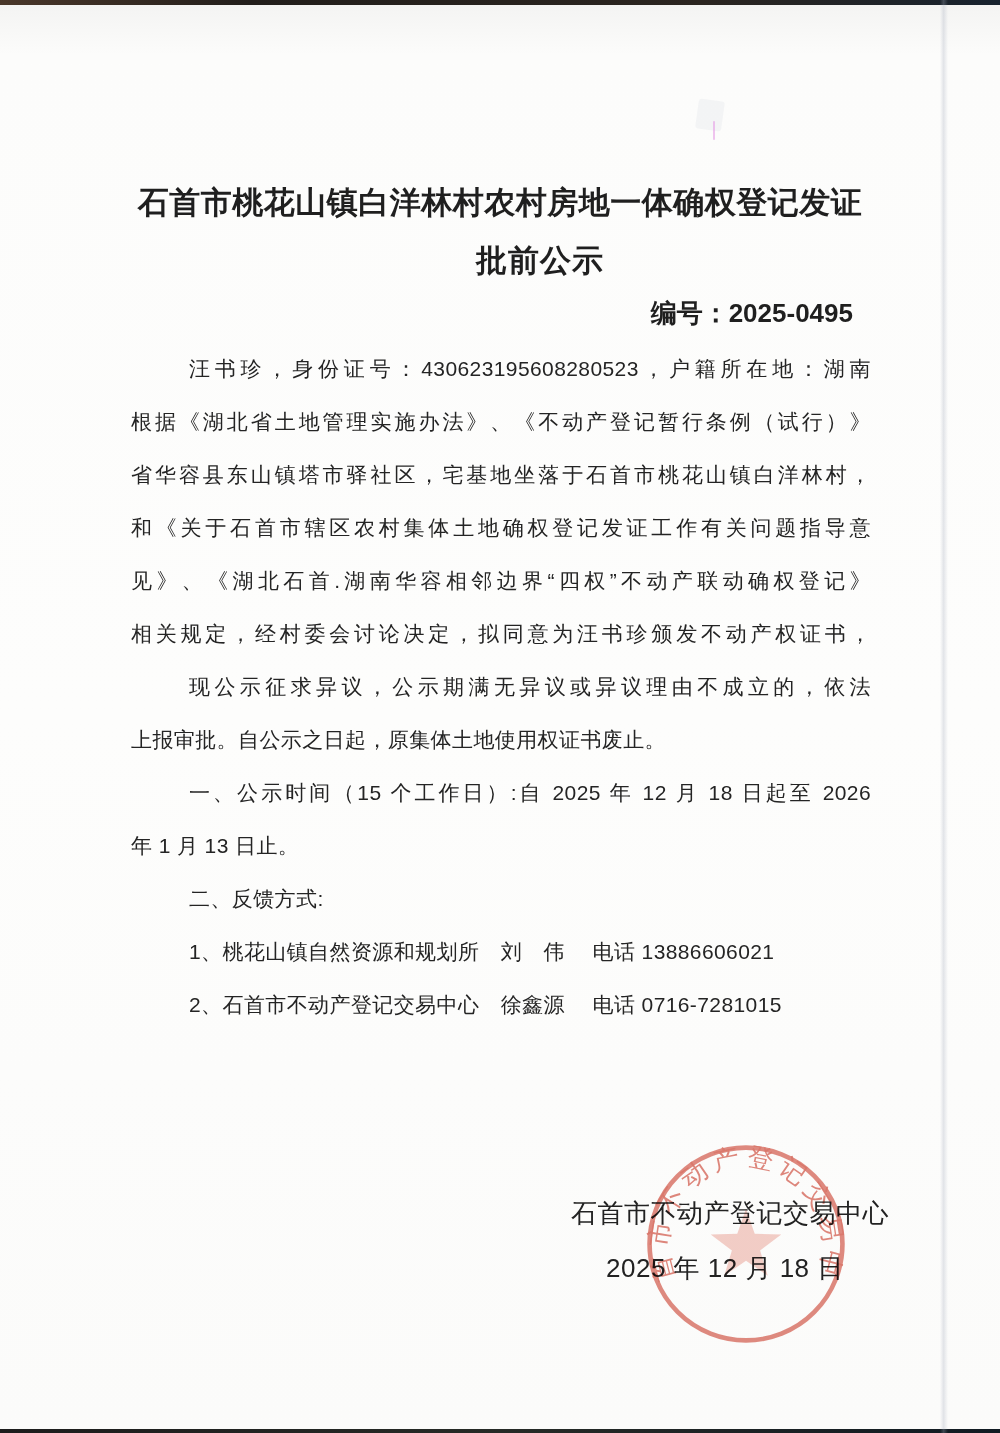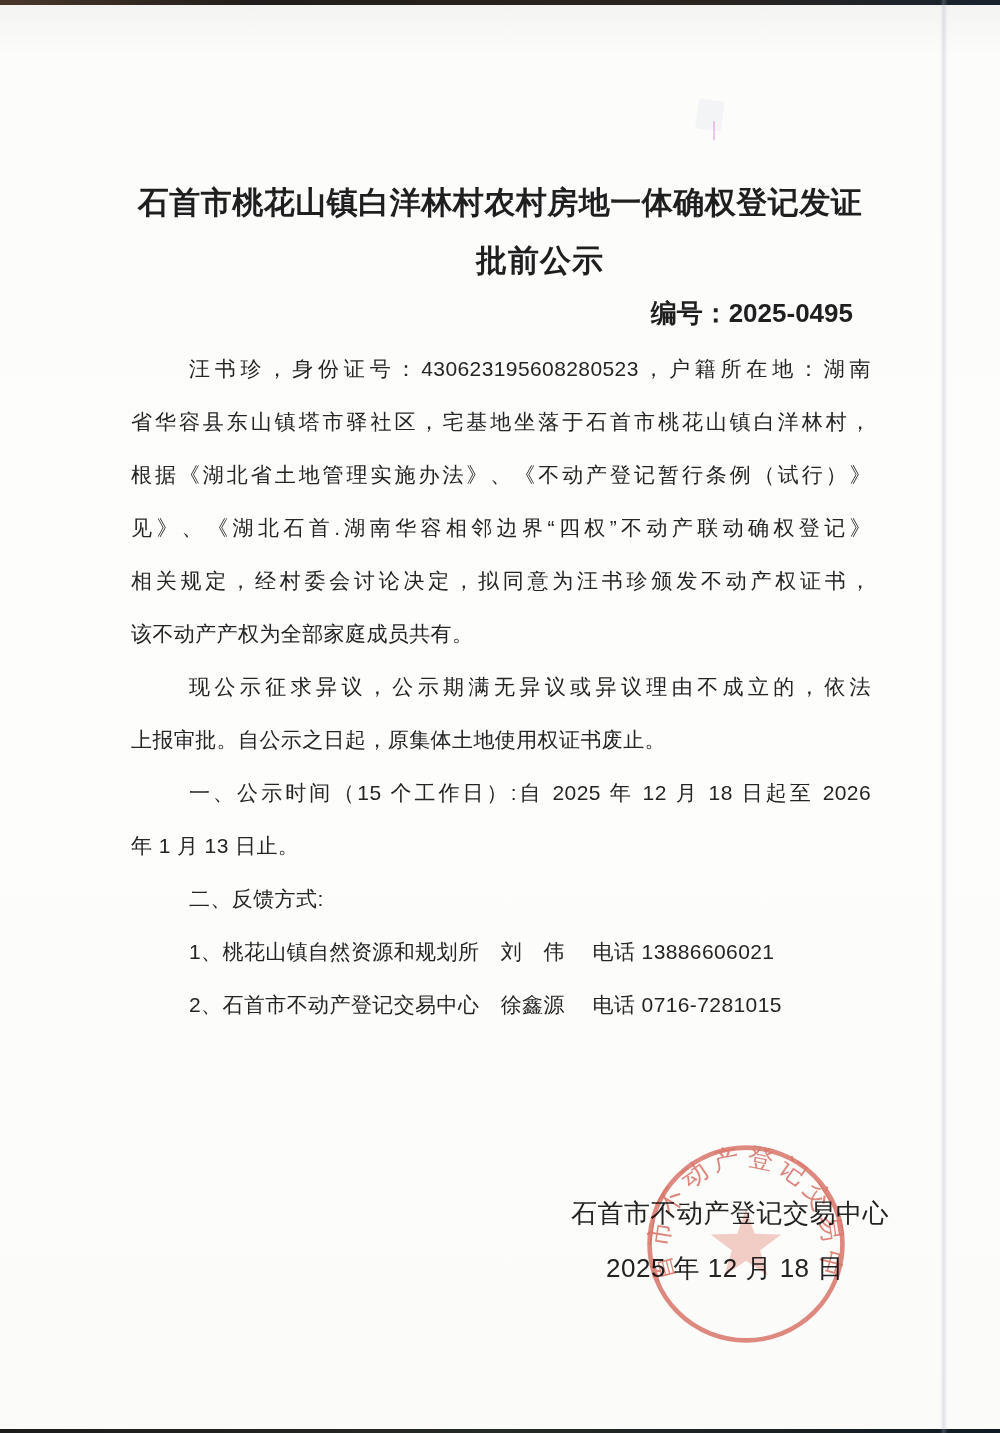--- a/index.html
+++ b/index.html
@@ -57,25 +57,25 @@
   <div class="crease"></div>
   <div class="smudge"></div>
   <div class="pink-tick"></div>
 
   <div class="title">石首市桃花山镇白洋林村农村房地一体确权登记发证</div>
   <div class="title2">批前公示</div>
   <div class="doc-number">编号：2025-0495</div>
 
   <div class="doc-body" id="doc-body">
       <div class="body-line indent just">汪书珍，身份证号：430623195608280523，户籍所在地：湖南</div>
+      <div class="body-line just">根据《湖北省土地管理实施办法》、《不动产登记暂行条例（试行）》</div>
       <div class="body-line just">省华容县东山镇塔市驿社区，宅基地坐落于石首市桃花山镇白洋林村，</div>
-      <div class="body-line just">根据《湖北省土地管理实施办法》、《不动产登记暂行条例（试行）》</div>
+      <div class="body-line just">和《关于石首市辖区农村集体土地确权登记发证工作有关问题指导意</div>
       <div class="body-line just">见》、《湖北石首.湖南华容相邻边界“四权”不动产联动确权登记》</div>
       <div class="body-line just">相关规定，经村委会讨论决定，拟同意为汪书珍颁发不动产权证书，</div>
-      <div class="body-line">该不动产产权为全部家庭成员共有。</div>
       <div class="body-line indent just">现公示征求异议，公示期满无异议或异议理由不成立的，依法</div>
       <div class="body-line">上报审批。自公示之日起，原集体土地使用权证书废止。</div>
       <div class="body-line indent just">一、公示时间（15 个工作日）:自 2025 年 12 月 18 日起至 2026</div>
       <div class="body-line">年 1 月 13 日止。</div>
       <div class="body-line indent">二、反馈方式:</div>
       <div class="body-line indent">1、桃花山镇自然资源和规划所　刘　伟　 电话 13886606021</div>
       <div class="body-line indent">2、石首市不动产登记交易中心　徐鑫源　 电话 0716-7281015</div>
     </div>
 
   <div class="sig-org">石首市不动产登记交易中心</div>

